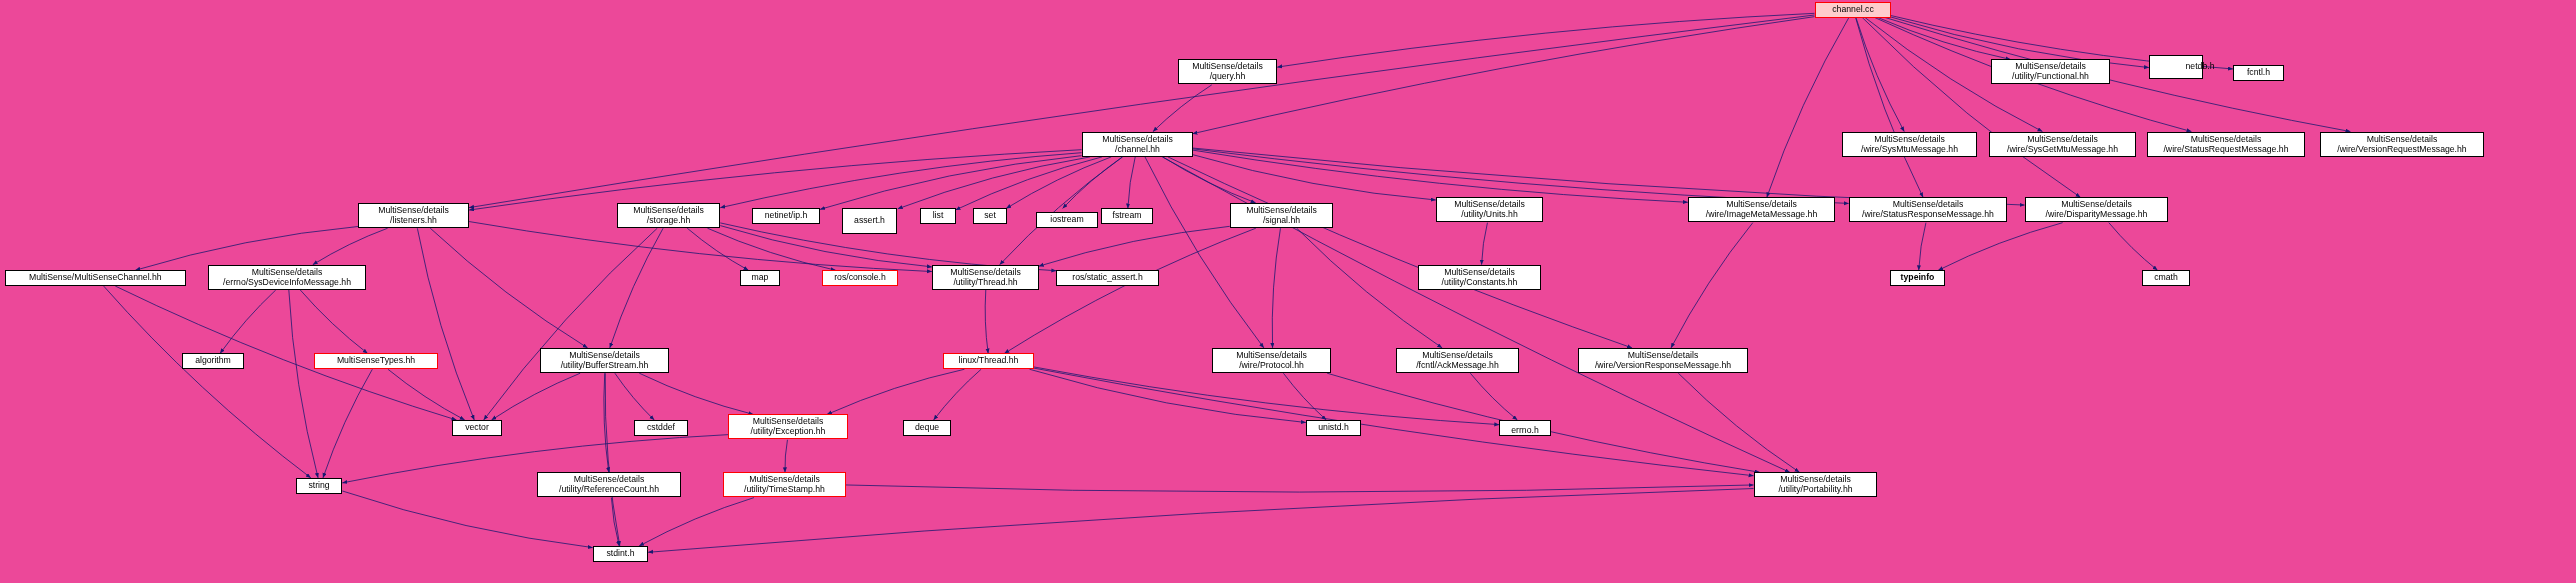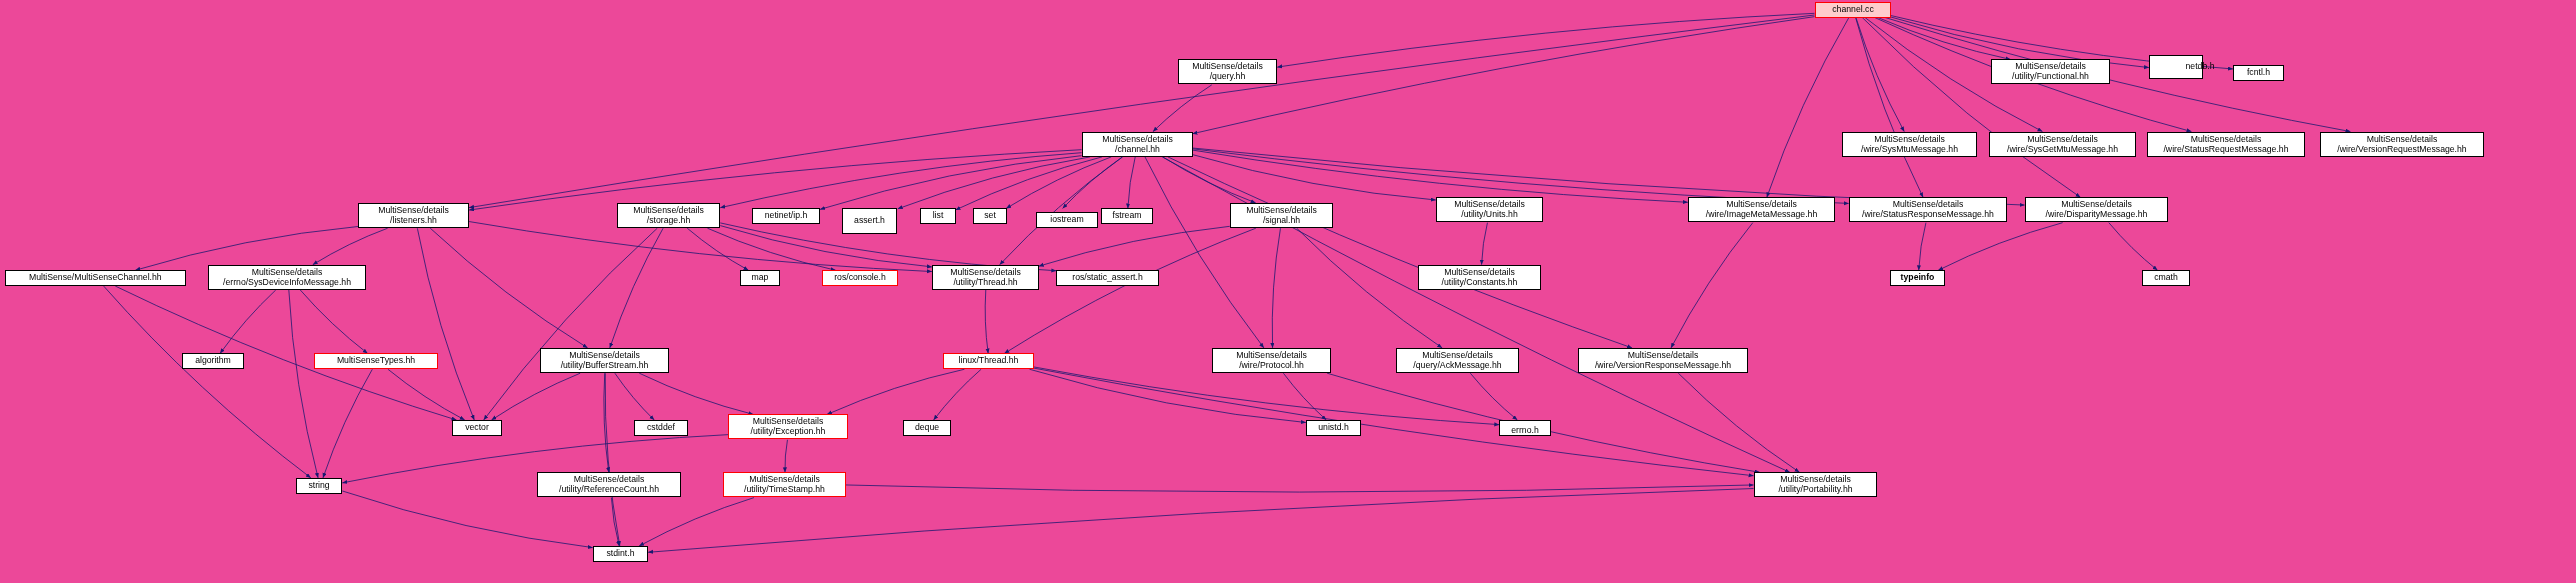--- a/index.html
+++ b/index.html
@@ -173,21 +173,21 @@
     <div class="node" style="left: 932px; top: 265px; width: 107px; height: 25px;"><span>MultiSense/details</span><span>/utility/Thread.hh</span></div>
     <div class="node" style="left: 1056px; top: 270px; width: 103px; height: 16px;"><span>ros/static_assert.h</span></div>
     <div class="node" style="left: 1418px; top: 265px; width: 123px; height: 25px;"><span>MultiSense/details</span><span>/utility/Constants.hh</span></div>
     <div class="node" style="left: 1890px; top: 270px; width: 55px; height: 16px; font-weight: bold;"><span>typeinfo</span></div>
     <div class="node" style="left: 2142px; top: 270px; width: 48px; height: 16px;"><span>cmath</span></div>
     <div class="node" style="left: 182px; top: 353px; width: 62px; height: 16px;"><span>algorithm</span></div>
     <div class="node red" style="left: 314px; top: 353px; width: 124px; height: 16px;"><span>MultiSenseTypes.hh</span></div>
     <div class="node" style="left: 540px; top: 348px; width: 129px; height: 25px;"><span>MultiSense/details</span><span>/utility/BufferStream.hh</span></div>
     <div class="node red" style="left: 943px; top: 353px; width: 91px; height: 16px;"><span>linux/Thread.hh</span></div>
     <div class="node" style="left: 1212px; top: 348px; width: 119px; height: 25px;"><span>MultiSense/details</span><span>/wire/Protocol.hh</span></div>
-    <div class="node" style="left: 1396px; top: 348px; width: 123px; height: 25px;"><span>MultiSense/details</span><span>/query/AckMessage.hh</span></div>
+    <div class="node" style="left: 1396px; top: 348px; width: 123px; height: 25px;"><span>MultiSense/details</span><span>/fcntl/AckMessage.hh</span></div>
     <div class="node" style="left: 1578px; top: 348px; width: 170px; height: 25px;"><span>MultiSense/details</span><span>/wire/VersionResponseMessage.hh</span></div>
     <div class="node" style="left: 452px; top: 420px; width: 50px; height: 16px;"><span>vector</span></div>
     <div class="node" style="left: 634px; top: 420px; width: 54px; height: 16px;"><span>cstddef</span></div>
     <div class="node red" style="left: 728px; top: 414px; width: 120px; height: 25px;"><span>MultiSense/details</span><span>/utility/Exception.hh</span></div>
     <div class="node" style="left: 903px; top: 420px; width: 48px; height: 16px;"><span>deque</span></div>
     <div class="node" style="left: 1306px; top: 420px; width: 55px; height: 16px;"><span>unistd.h</span></div>
     <div class="node" style="left: 1499px; top: 420px; width: 52px; height: 16px; justify-content: flex-end;"><span>errno.h</span></div>
     <div class="node" style="left: 1754px; top: 472px; width: 123px; height: 25px;"><span>MultiSense/details</span><span>/utility/Portability.hh</span></div>
     <div class="node" style="left: 296px; top: 478px; width: 46px; height: 16px;"><span>string</span></div>
     <div class="node" style="left: 537px; top: 472px; width: 144px; height: 25px;"><span>MultiSense/details</span><span>/utility/ReferenceCount.hh</span></div>

